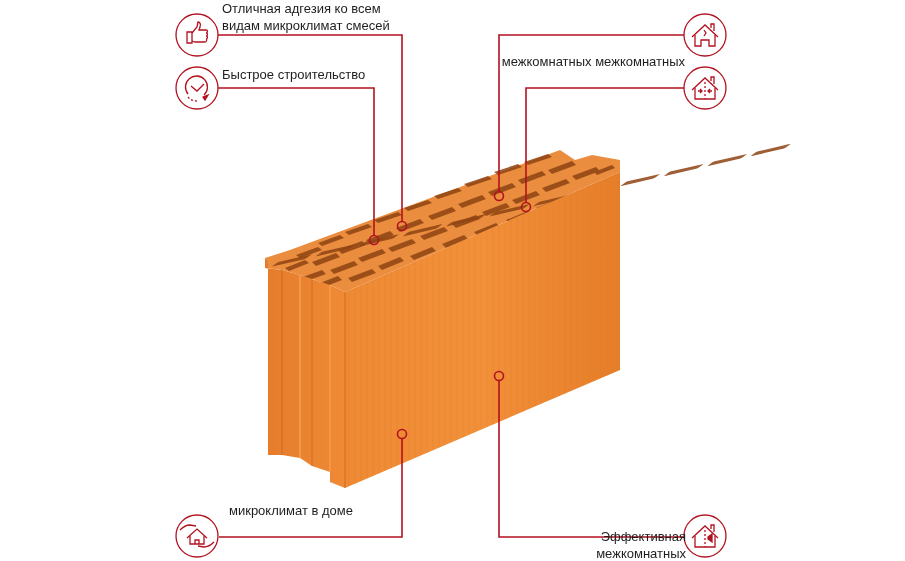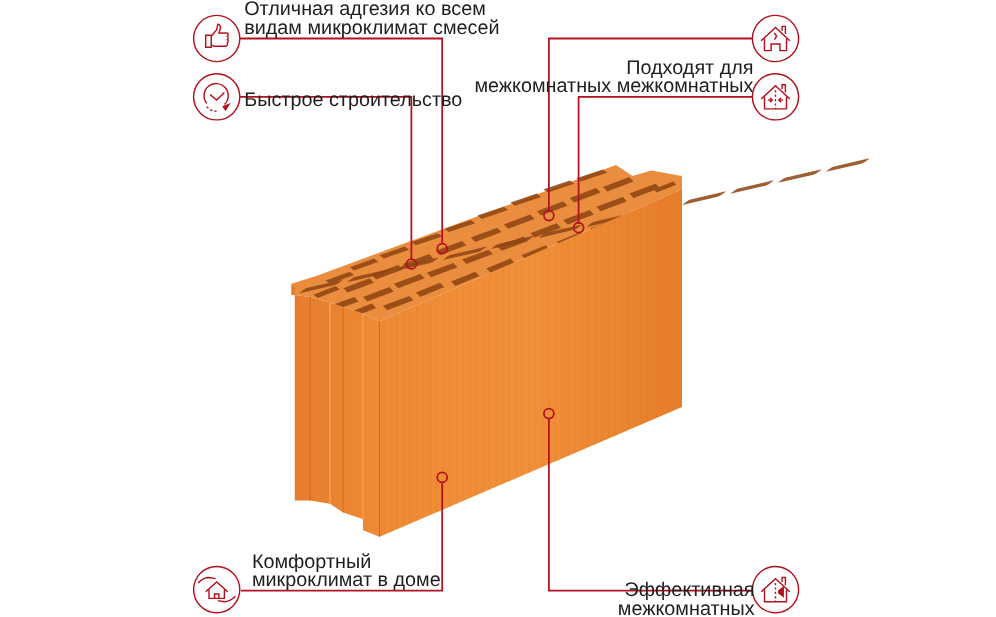--- a/index.html
+++ b/index.html
@@ -1,20 +1,20 @@
 <!DOCTYPE html>
 <html><head>
   <meta charset="utf-8">
   <style>
     html, body { margin: 0; padding: 0; background: #ffffff; }
     body { width: 905px; height: 561px; position: relative; overflow: hidden;
            font-family: "Liberation Sans", sans-serif; color: #222222; }
     .stage { position: absolute; left: 0; top: 0; width: 905px; height: 561px; }
     svg.art { position: absolute; left: 0; top: 0; }
-    .label { position: absolute; font-size: 18px; line-height: 17px; color: #1e1e1e; white-space: nowrap; }
+    .label { position: absolute; font-size: 13px; line-height: 17px; color: #1e1e1e; white-space: nowrap; }
     .label.right { text-align: right; }
   </style>
 </head>
 <body>
 
 <div class="stage">
 
   <svg class="art" width="905" height="561" viewBox="0 0 905 561">
     <defs>
       <linearGradient id="frontGrad" x1="0" y1="0" x2="1" y2="0">
@@ -166,32 +166,30 @@
       <line x1="705" y1="530" x2="705" y2="547" stroke-dasharray="2 2"></line>
       <path d="M708,537 l4,-3 v8 l-4,-3 z" fill="#b2121f"></path>
     </g>
   </svg>
 
   <div class="label" style="left:222px; top:0px;">
     <div>Отличная адгезия ко всем</div>
     <div>видам микроклимат смесей</div>
   </div>
 
-  <div class="label" style="left:222px; top:66px;margin-top:16px;">
+  <div class="label" style="left:222px; top:66px;">
     <div>Быстрое строительство</div>
   </div>
 
 
   <div class="label right" style="right:220px; top:53px;">
-    <div>Подходят для</div>
     <div>межкомнатных межкомнатных</div>
   </div>
 
   <div class="label" style="left:229px; top:502px;">
-    <div>Комфортный</div>
     <div>микроклимат в доме</div>
   </div>
 
   <div class="label right" style="right:219px; top:528px;">
     <div>Эффективная</div>
     <div>межкомнатных</div>
   </div>
 
 </div>
 

